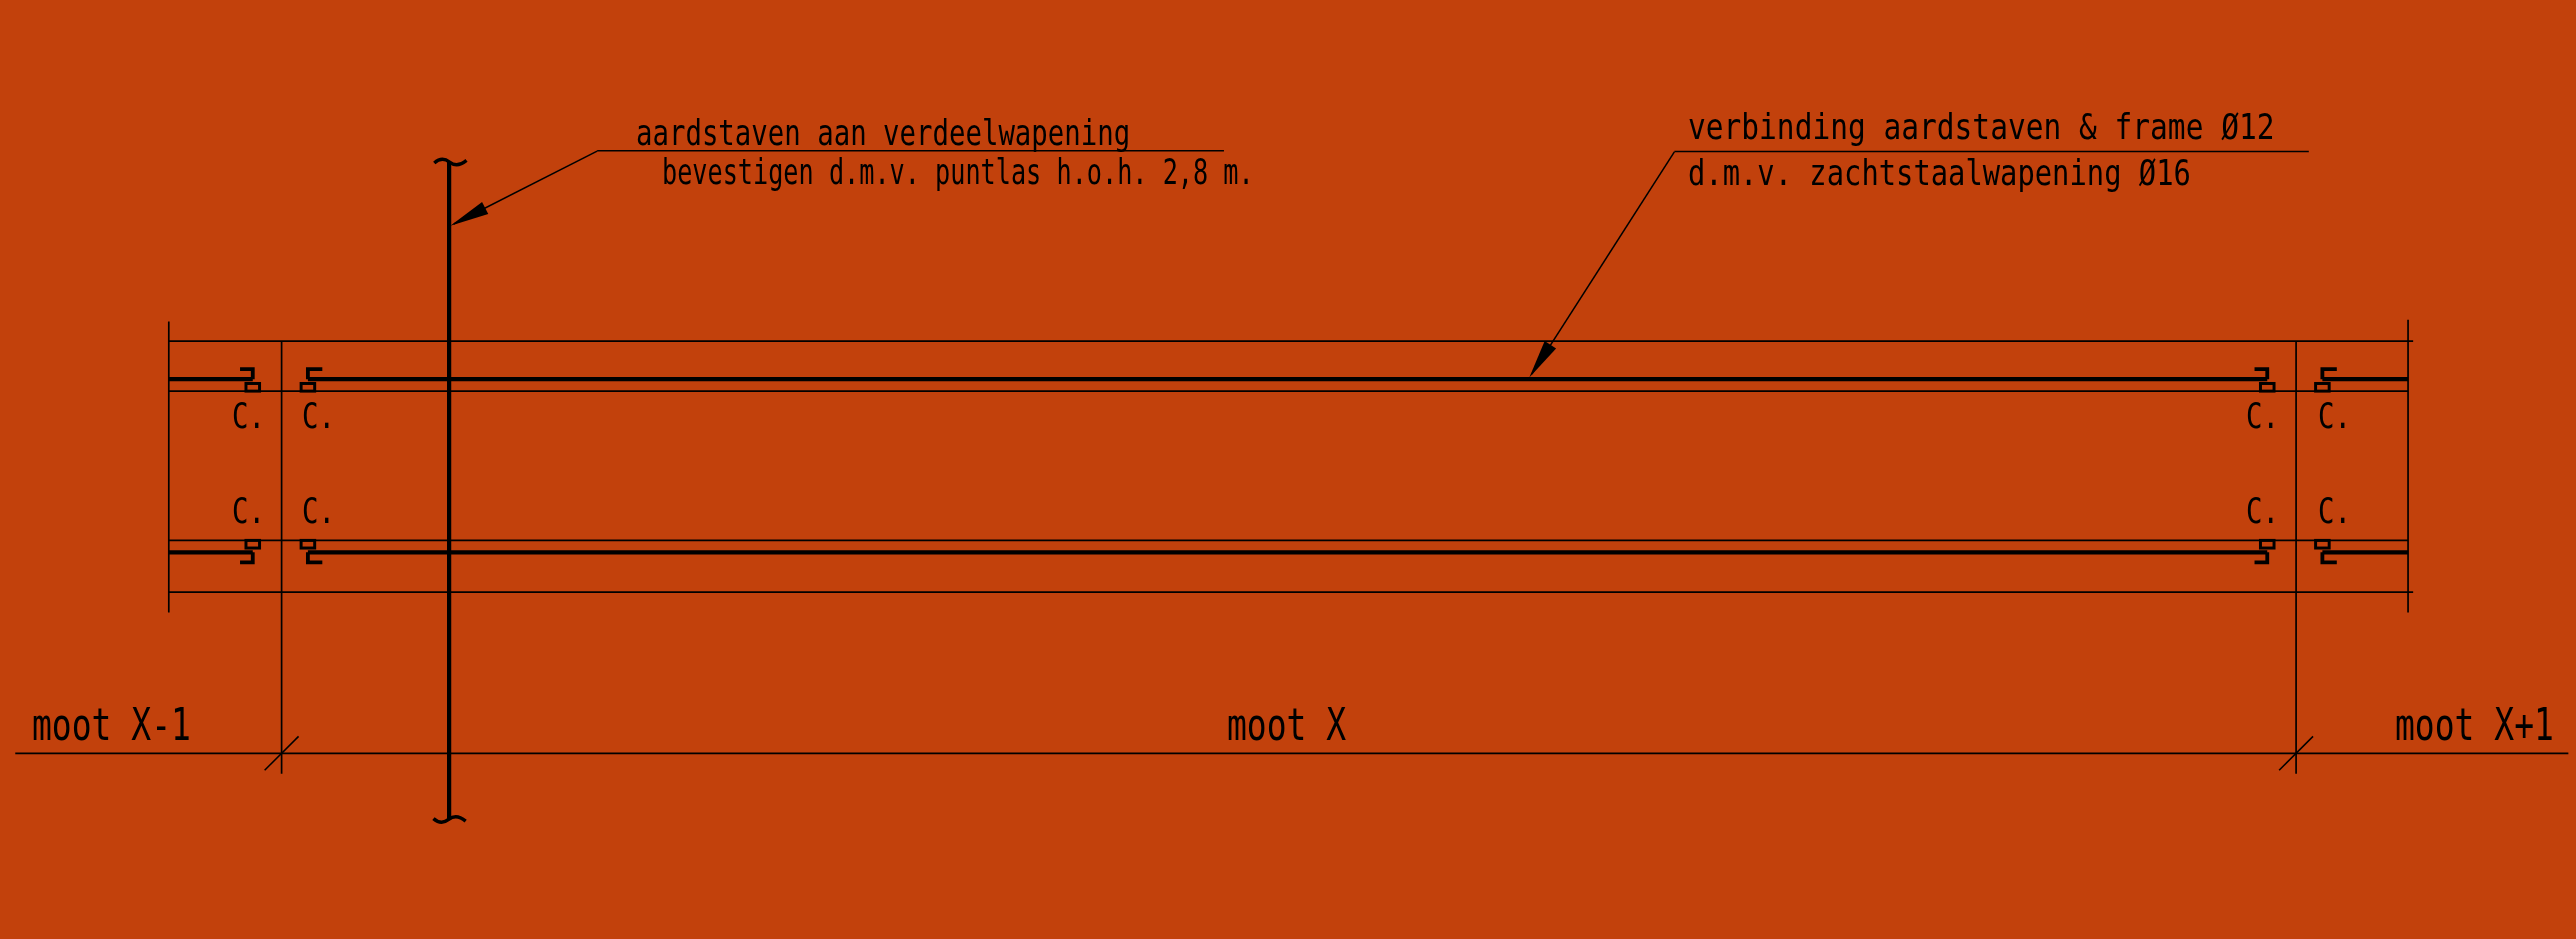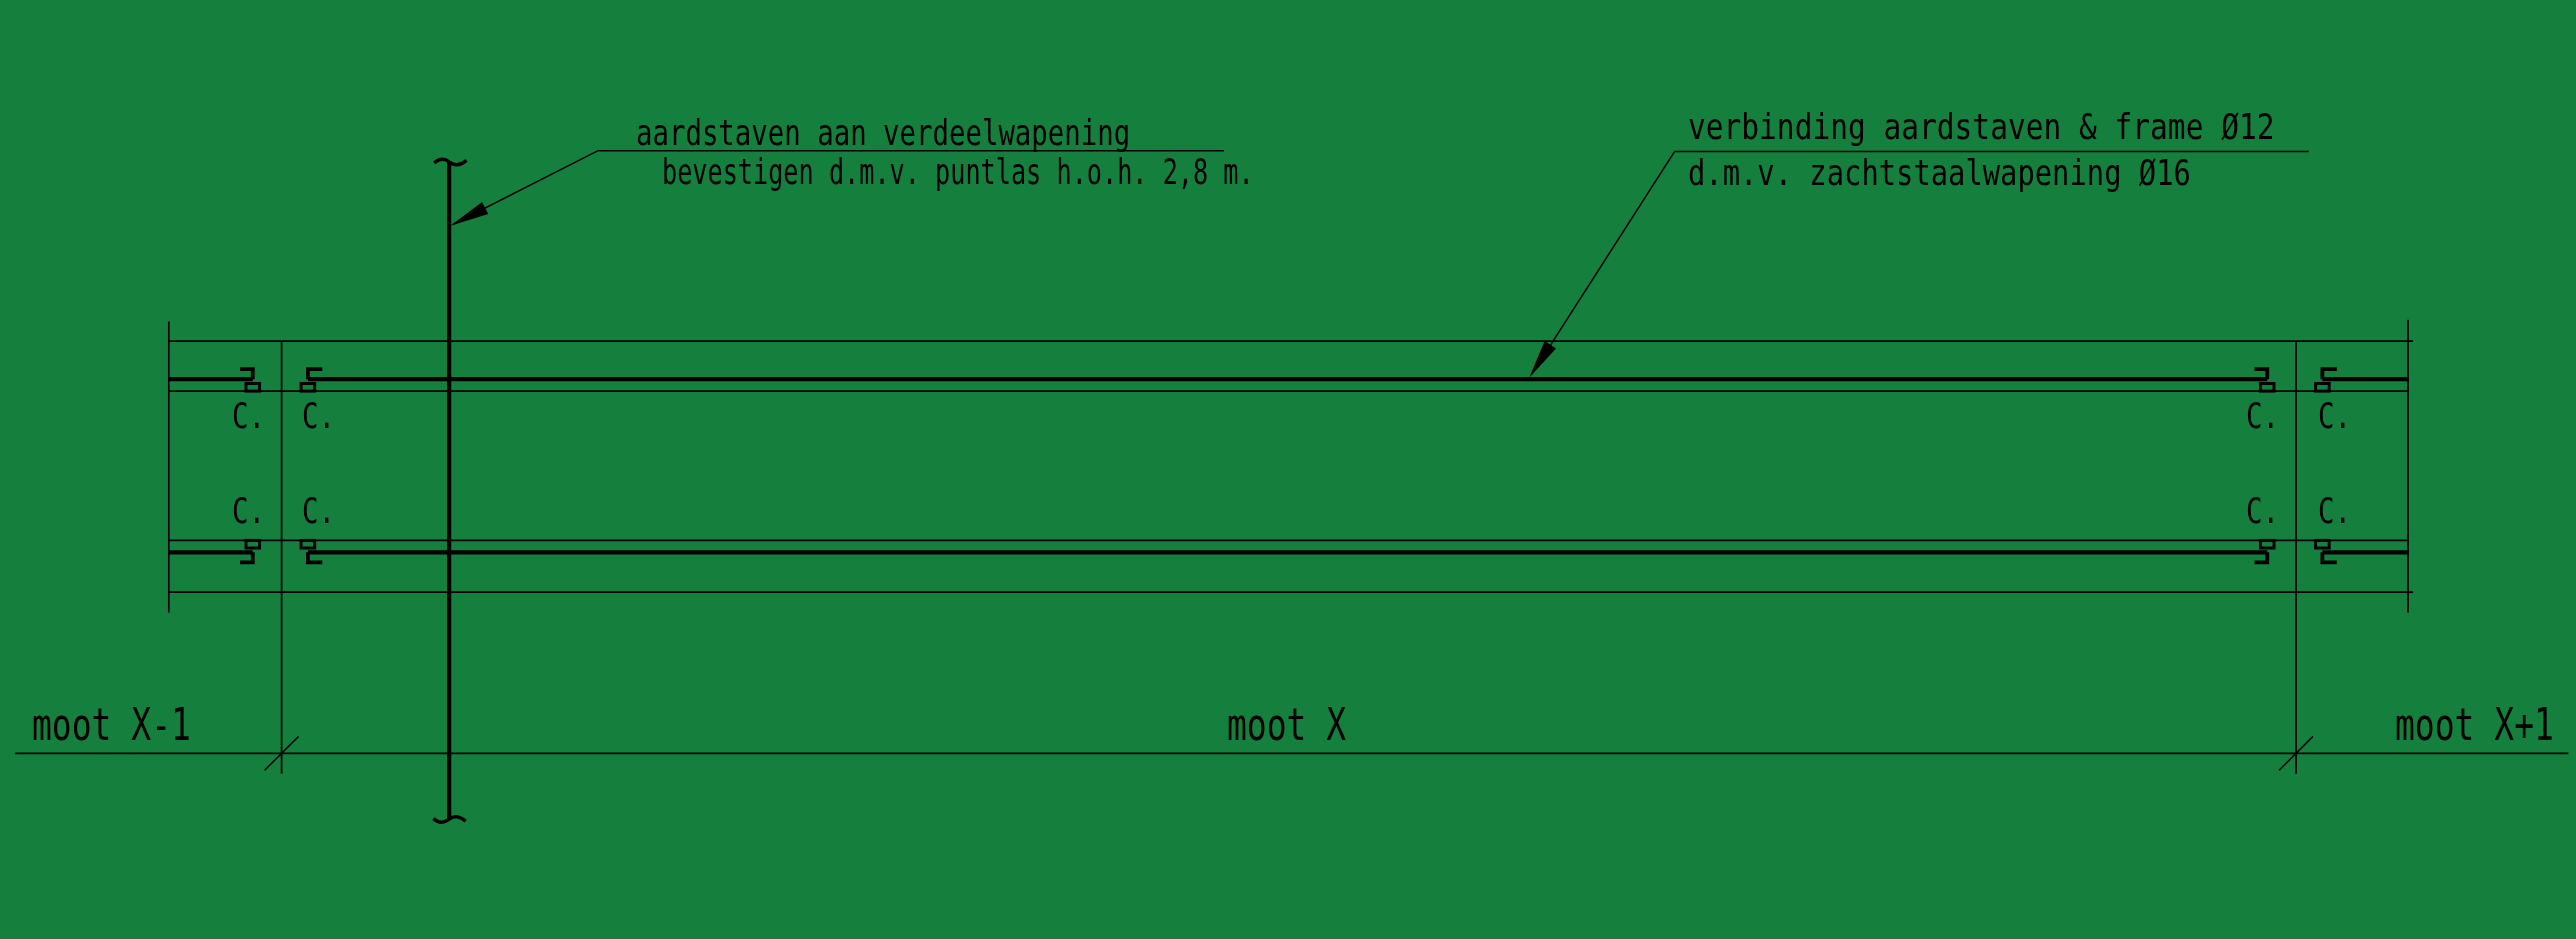--- a/index.html
+++ b/index.html
@@ -1,20 +1,20 @@
 <!DOCTYPE html>
 <html style="font-size:13.6px"><head>
 <meta charset="utf-8">
 <style>
   html, body { margin: 0; padding: 0; background: #ffffff; }
   .canvas {
     position: relative;
     width: 2576px;
     height: 940px;
-    background: #15803d;
+    background: #c2410c;
     overflow: hidden;
     font-family: "DejaVu Sans Mono", "Liberation Mono", monospace;
   }
   .linework {
     position: absolute;
     left: 0; top: 0;
     width: 2576px; height: 940px;
   }
   .cadtext {
     position: absolute;

